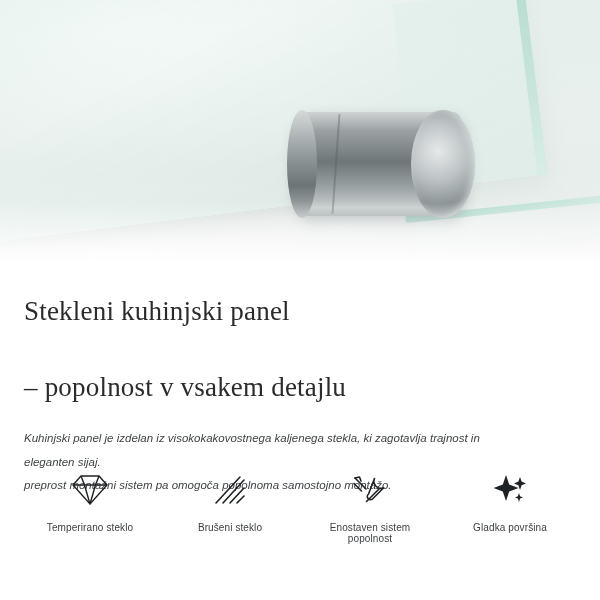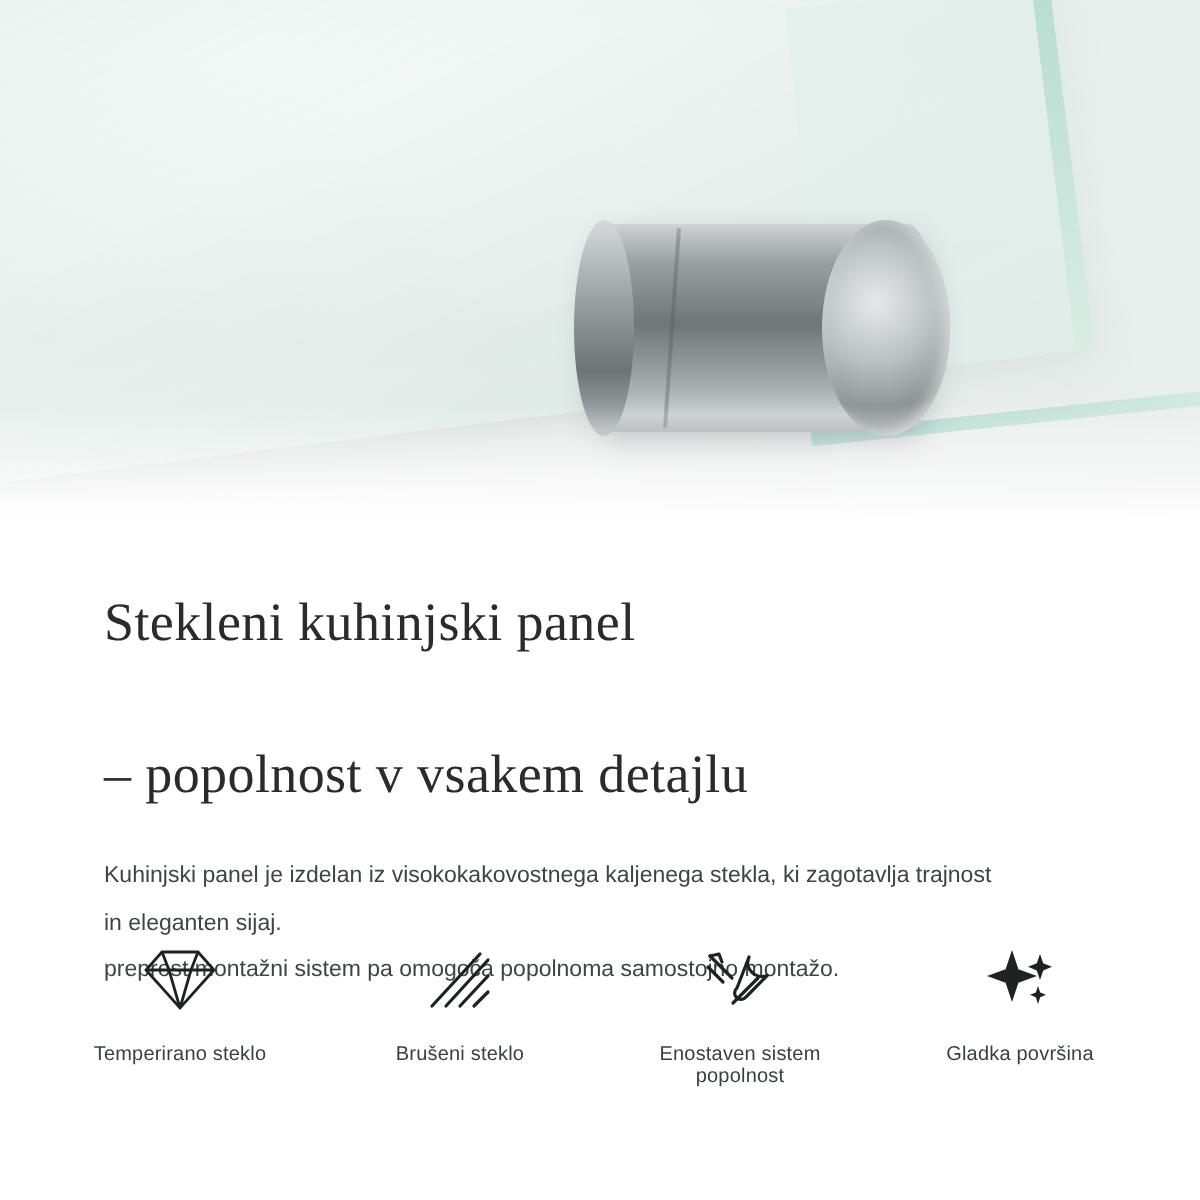--- a/index.html
+++ b/index.html
@@ -133,24 +133,24 @@
     left: 0;
     bottom: 0;
     width: 600px;
     height: 70px;
     background: linear-gradient(180deg, rgba(255,255,255,0) 0%, #ffffff 85%);
   }
 
   
   .content {
     position: absolute;
-    left: 12px;
+    left: 0;
     top: 272px;
     width: 525px;
-    padding: 0 40px;
+    padding: 0 24px;
     box-sizing: border-box;
   }
   .headline {
     margin: 22px 0 0 0;
     font-family: "Liberation Serif", serif;
     font-size: 27px;
     line-height: 1.32;
     font-weight: 400;
     color: #2b2b2b;
     letter-spacing: 0.2px;
@@ -161,20 +161,21 @@
   }
   .body-copy {
     margin: 22px 0 0 0;
     font-size: 11.5px;
     line-height: 2.05;
     color: #3f4446;
     font-weight: 400;
   }
   .body-copy p {
     margin: 0;
+    font-style: italic;
   }
 
   
   .features {
     position: absolute;
     left: 0;
     top: 470px;
     width: 600px;
     display: flex;
     justify-content: space-between;

